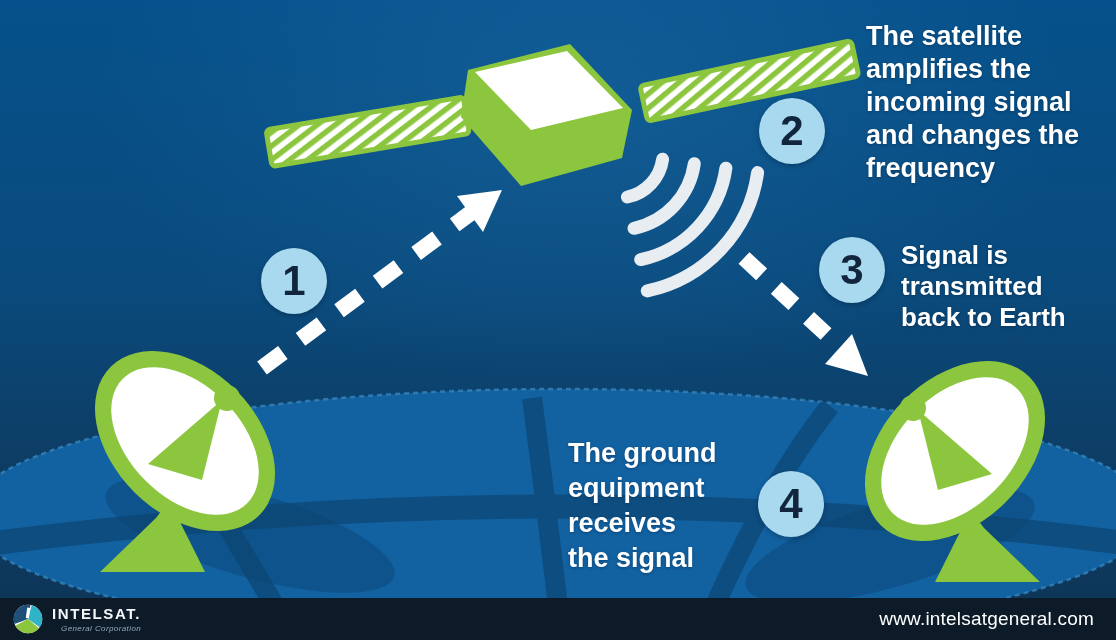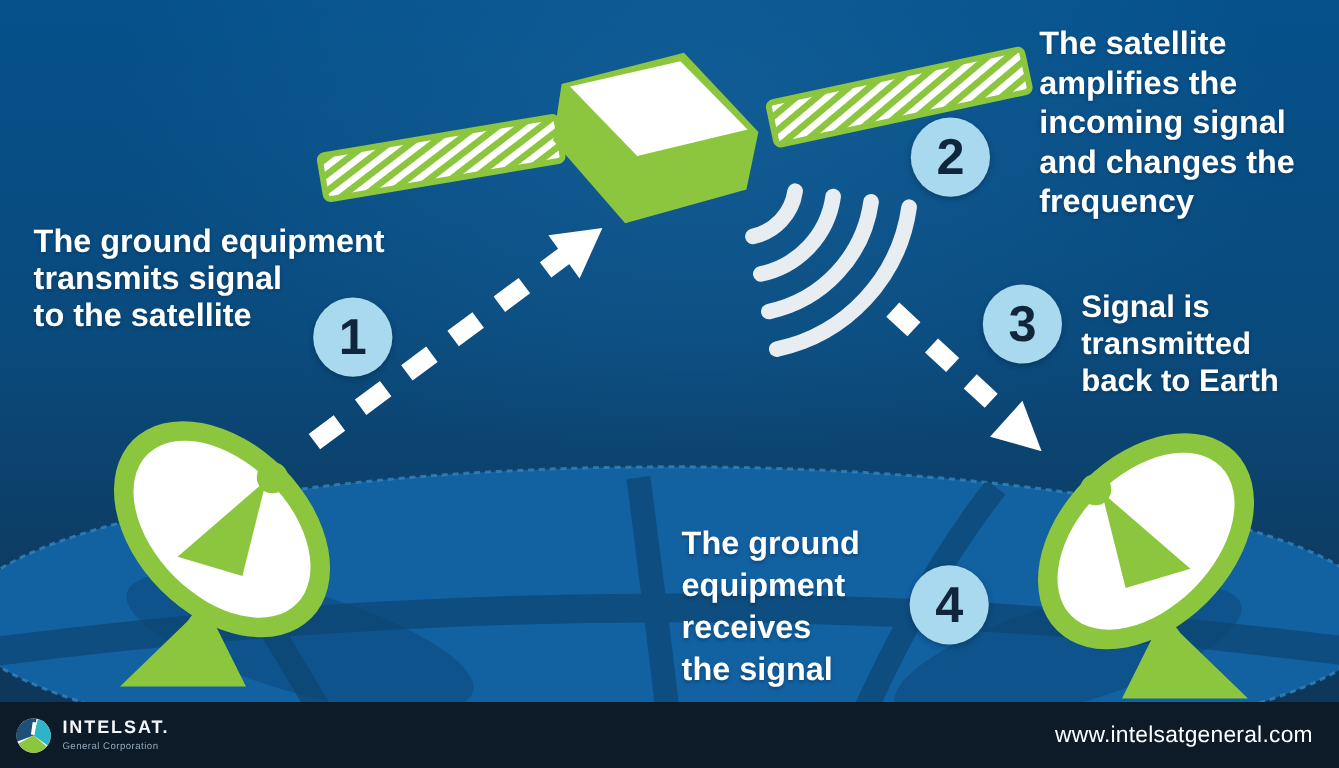--- a/index.html
+++ b/index.html
@@ -17,26 +17,26 @@
   #label-2{left:866px;top:20px;font-size:27px;line-height:33px;}
   #label-3{left:901px;top:240px;font-size:26px;line-height:31px;}
   #label-4{left:568px;top:436px;font-size:27px;line-height:35px;}
   .step-circle{position:absolute;width:66px;height:66px;border-radius:50%;
     background:#a9d9ee;color:#11263d;display:flex;align-items:center;justify-content:center;
     font-size:42px;font-weight:bold;z-index:3;box-shadow:0 2px 5px rgba(0,15,35,.3);}
   #circle-1{left:261px;top:248px;}
   #circle-2{left:759px;top:98px;}
   #circle-3{left:819px;top:237px;}
   #circle-4{left:758px;top:471px;}
-  .footer{position:absolute;left:0;right:0;bottom:0;height:55px;background:#0d1a28;
-    display:flex;align-items:center;z-index:4;}
+  .footer{position:absolute;left:0;right:0;bottom:0;height:42px;background:#0d1a28;
+    display:flex;align-items:center;z-index:4;text-align:right;}
   .brand-wrap{display:flex;align-items:center;gap:9px;margin-left:13px;}
   .brand-text{display:flex;flex-direction:column;}
   .brand-text .brand{color:#f4f7fa;font-size:15px;font-weight:bold;letter-spacing:1.6px;line-height:15px;}
-  .brand-text .sub{color:#93a9bb;font-size:8px;letter-spacing:.4px;margin-top:3px;}
+  .brand-text .sub{color:#93a9bb;font-size:8px;letter-spacing:.4px;margin-top:3px;font-style:italic;}
   .website{margin-left:auto;margin-right:22px;color:#fff;font-size:19px;font-weight:normal;letter-spacing:.2px;}
 </style>
 </head>
 <body>
 
 <div class="canvas">
   <div class="glow"></div>
 
   <svg class="scene" width="1116" height="640" viewBox="0 0 1116 640">
     <defs>
@@ -95,23 +95,20 @@
       <line x1="262" y1="368" x2="472" y2="212" stroke="#ffffff" stroke-width="16" stroke-dasharray="26 22"></line>
       <polygon points="502,190 483,232 457,196" fill="#ffffff"></polygon>
     </g>
 
     <g>
       <line x1="744" y1="258" x2="826" y2="334" stroke="#ffffff" stroke-width="16" stroke-dasharray="24 20"></line>
       <polygon points="868,376 825,364 852,334" fill="#ffffff"></polygon>
     </g>
   </svg>
 
-  <div class="step-label" id="label-1">The ground equipment
-transmits signal
-to the satellite</div>
   <div class="step-label" id="label-2">The satellite
 amplifies the
 incoming signal
 and changes the
 frequency</div>
   <div class="step-label" id="label-3">Signal is
 transmitted
 back to Earth</div>
   <div class="step-label" id="label-4">The ground
 equipment

